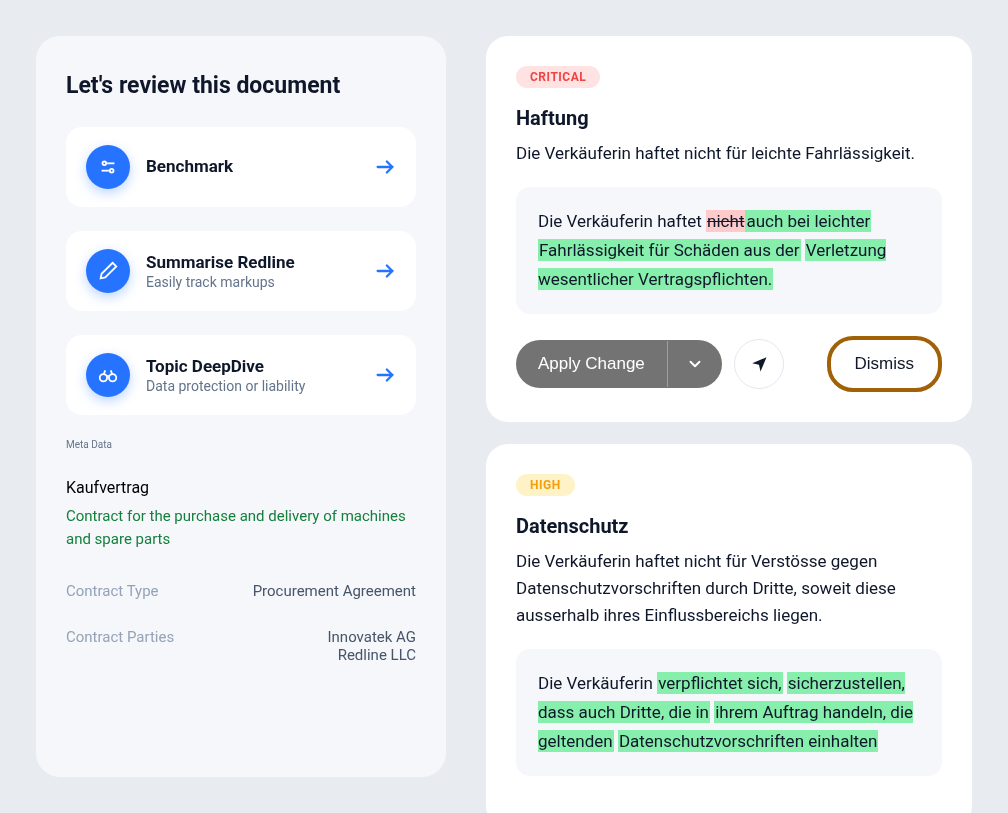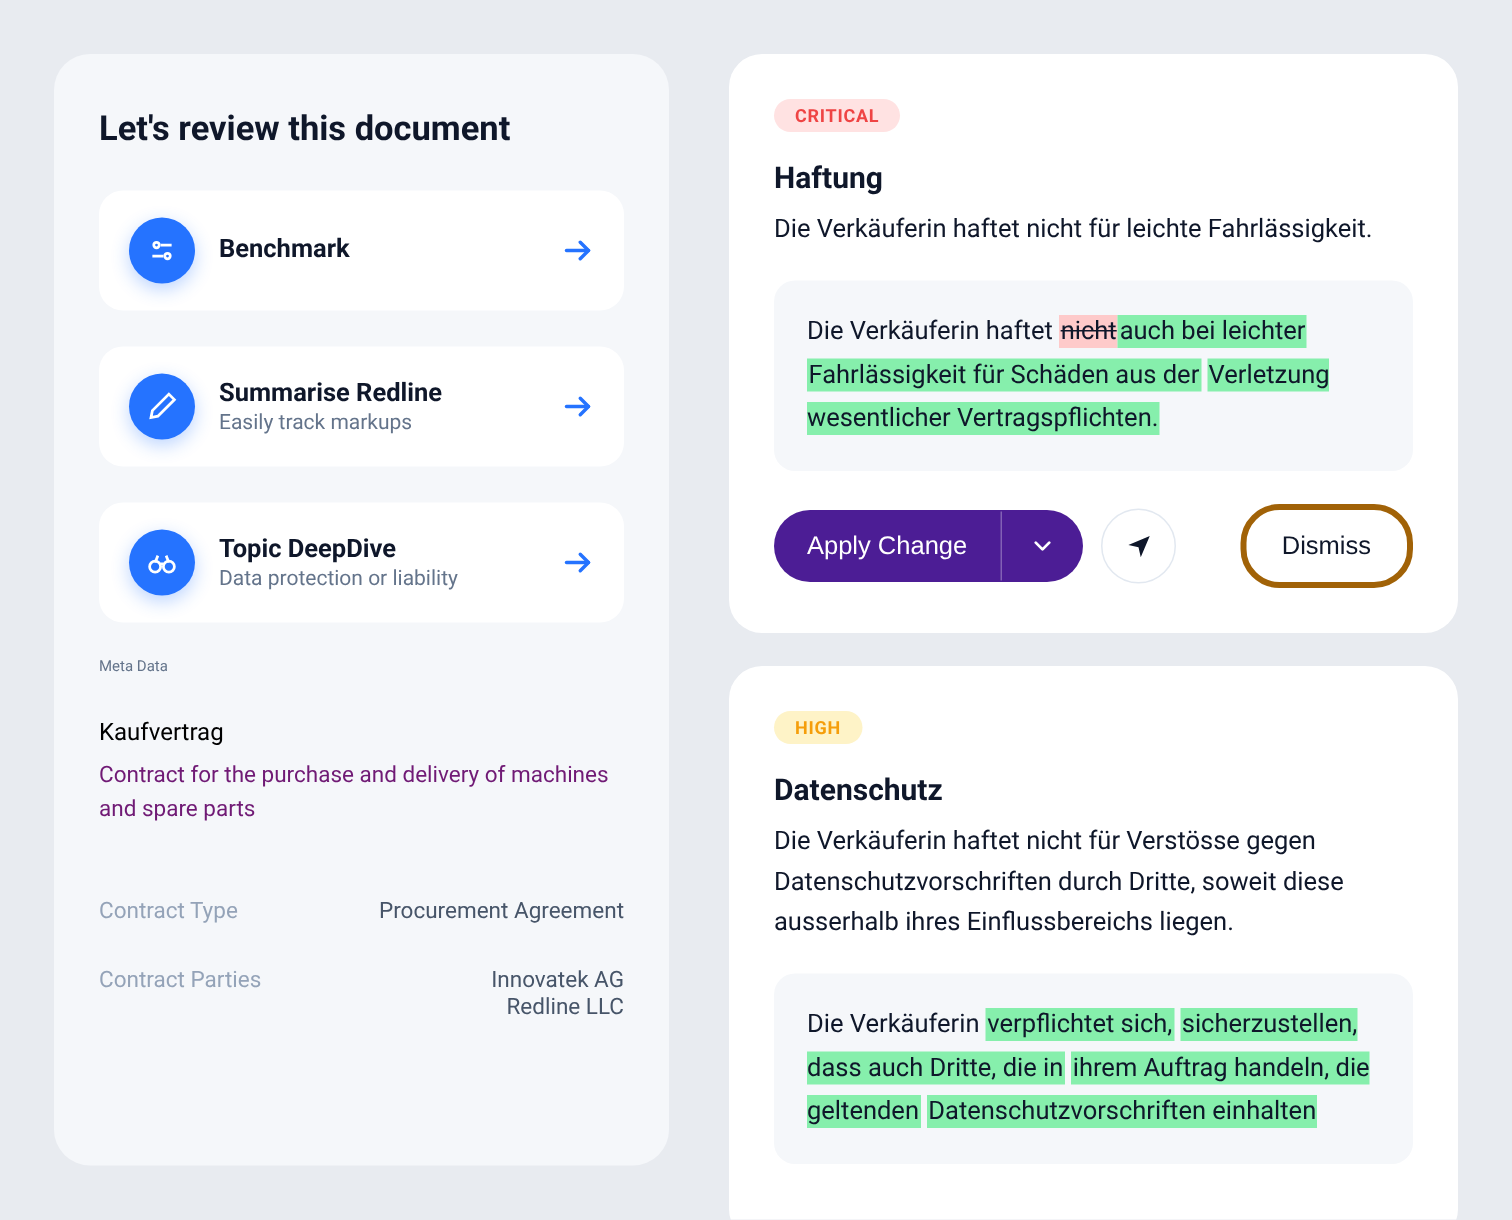--- a/index.html
+++ b/index.html
@@ -87,23 +87,23 @@
       color: #64748b;
       margin-bottom: 28px;
     }
     .meta-label {
       font-size: 16px;
       color: #000000;
       margin-bottom: 8px;
     }
     .meta-description {
       font-size: 15px;
-      color: #701a75;
+      color: #15803d;
       line-height: 1.5;
-      margin-bottom: 48px;
+      margin-bottom: 32px;
     }
     .meta-row {
       display: flex;
       margin-bottom: 28px;
     }
     .meta-row-label {
       font-size: 15px;
       color: #94a3b8;
       flex: 0 0 130px;
     }
@@ -170,21 +170,21 @@
     .highlight-green {
       background: #86efac;
       padding: 1px 1px;
     }
     .button-row {
       display: flex;
       gap: 12px;
       align-items: center;
     }
     .btn-apply {
-      background: #4c1d95;
+      background: #737373;
       color: #ffffff;
       border: none;
       border-radius: 26px;
       padding: 0;
       display: flex;
       align-items: center;
       overflow: hidden;
       cursor: pointer;
       font-size: 17px;
       font-weight: 500;

